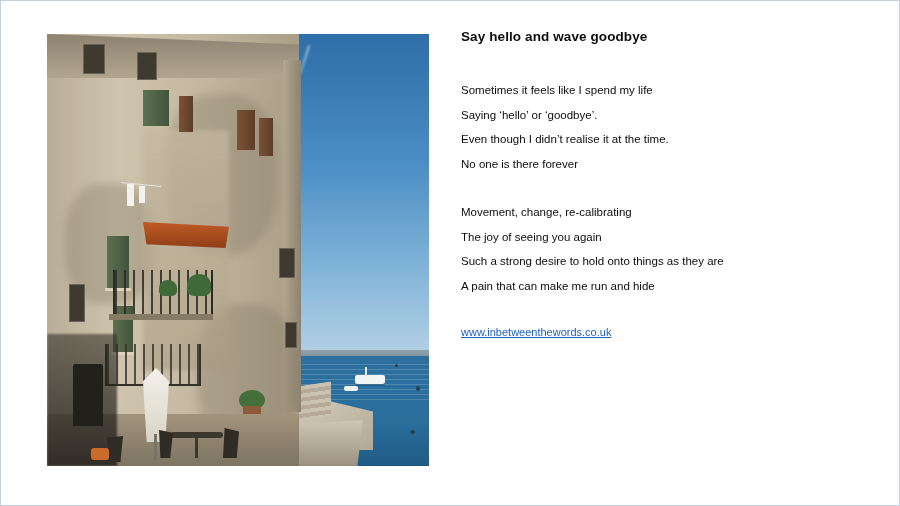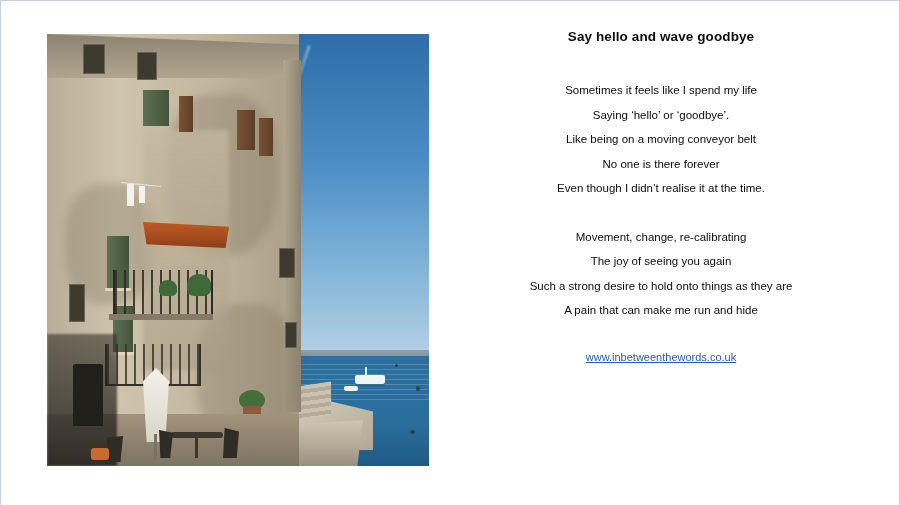--- a/index.html
+++ b/index.html
@@ -210,21 +210,20 @@
   
   #doorway { left: 26px; top: 330px; width: 30px; height: 62px; background: #22201b; border-radius: 2px 2px 0 0; }
 
   
   #poem-panel {
     position: absolute;
     left: 460px;
     top: 28px;
     width: 400px;
     height: 430px;
-    text-align: center;
     color: #0d0d0d;
   }
   #poem-title {
     font-size: 13.5px;
     font-weight: bold;
     margin: 0 0 34px 0;
     letter-spacing: .1px;
   }
   .stanza { margin: 0 0 24px 0; }
   .poem-line {
@@ -311,23 +310,22 @@
     <div class="photo-layer chair" id="chair3"></div>
     <div class="photo-layer" id="cushion"></div>
   </div>
 
   <div id="poem-panel">
     <h1 id="poem-title">Say hello and wave goodbye</h1>
 
     <div class="stanza">
       <div class="poem-line">Sometimes it feels like I spend my life</div>
       <div class="poem-line">Saying ‘hello’ or ‘goodbye’.</div>
-      <div class="poem-line">Like being on a moving conveyor belt</div>
+      <div class="poem-line">Even though I didn’t realise it at the time.</div>
       <div class="poem-line">No one is there forever</div>
-      <div class="poem-line">Even though I didn’t realise it at the time.</div>
     </div>
 
     <div class="stanza">
       <div class="poem-line">Movement, change, re-calibrating</div>
       <div class="poem-line">The joy of seeing you again</div>
       <div class="poem-line">Such a strong desire to hold onto things as they are</div>
       <div class="poem-line">A pain that can make me run and hide</div>
     </div>
 
     <div id="poem-link-wrap">

